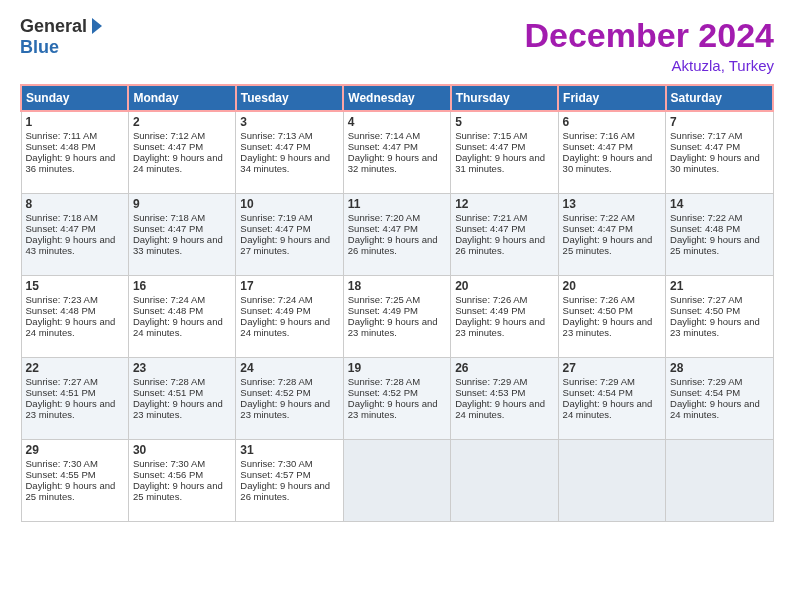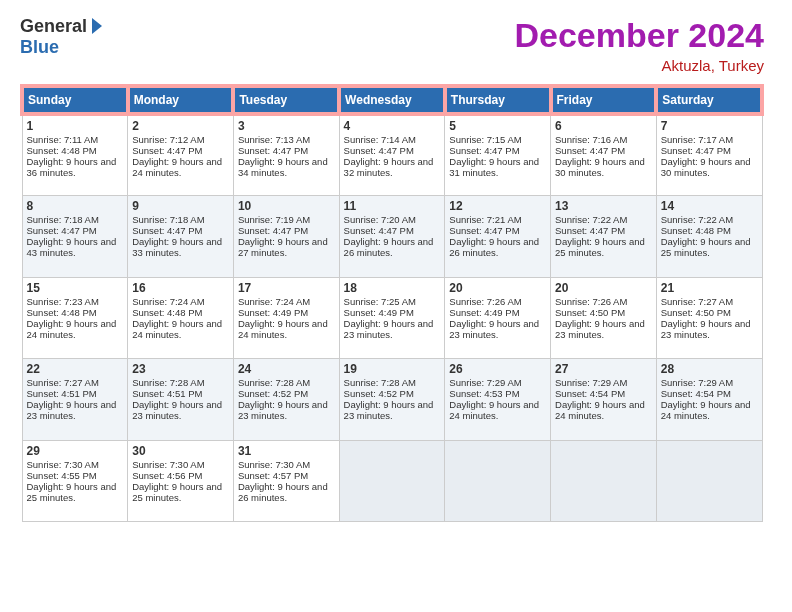--- a/index.html
+++ b/index.html
@@ -6,21 +6,21 @@
     body {
       font-family: Arial, sans-serif;
       background: #fff;
       width: 792px;
       height: 612px;
       overflow: hidden;
     }
     .page {
       width: 792px;
       height: 532px;
-      padding: 16px 28px 10px 20px;
+      padding: 16px 18px 10px 20px;
       display: flex;
       flex-direction: column;
     }
     .header {
       display: flex;
       justify-content: space-between;
       align-items: flex-start;
       margin-bottom: 10px;
     }
     .logo {
@@ -55,36 +55,36 @@
     .title-block {
       text-align: right;
     }
     .month-title {
       font-size: 34px;
       font-weight: bold;
       color: #a21caf;
     }
     .location {
       font-size: 15px;
-      color: #b91c1c;
+      color: #6d28d9;
       margin-top: 2px;
     }
     .calendar-table {
       width: 100%;
       border-collapse: collapse;
       flex: 1;
     }
     .calendar-table th {
       background-color: #2b6cb0;
       color: #fff;
       font-size: 12px;
       font-weight: bold;
       padding: 5px 4px;
       text-align: left;
-      border: 4px solid #fca5a5;
+      border: 2px solid #fca5a5;
     }
     .calendar-table td {
       border: 1px solid #ccc;
       vertical-align: top;
       padding: 3px 4px;
       font-size: 9.5px;
       color: #333;
       width: 14.28%;
       height: 80px;
       background: #fff;

